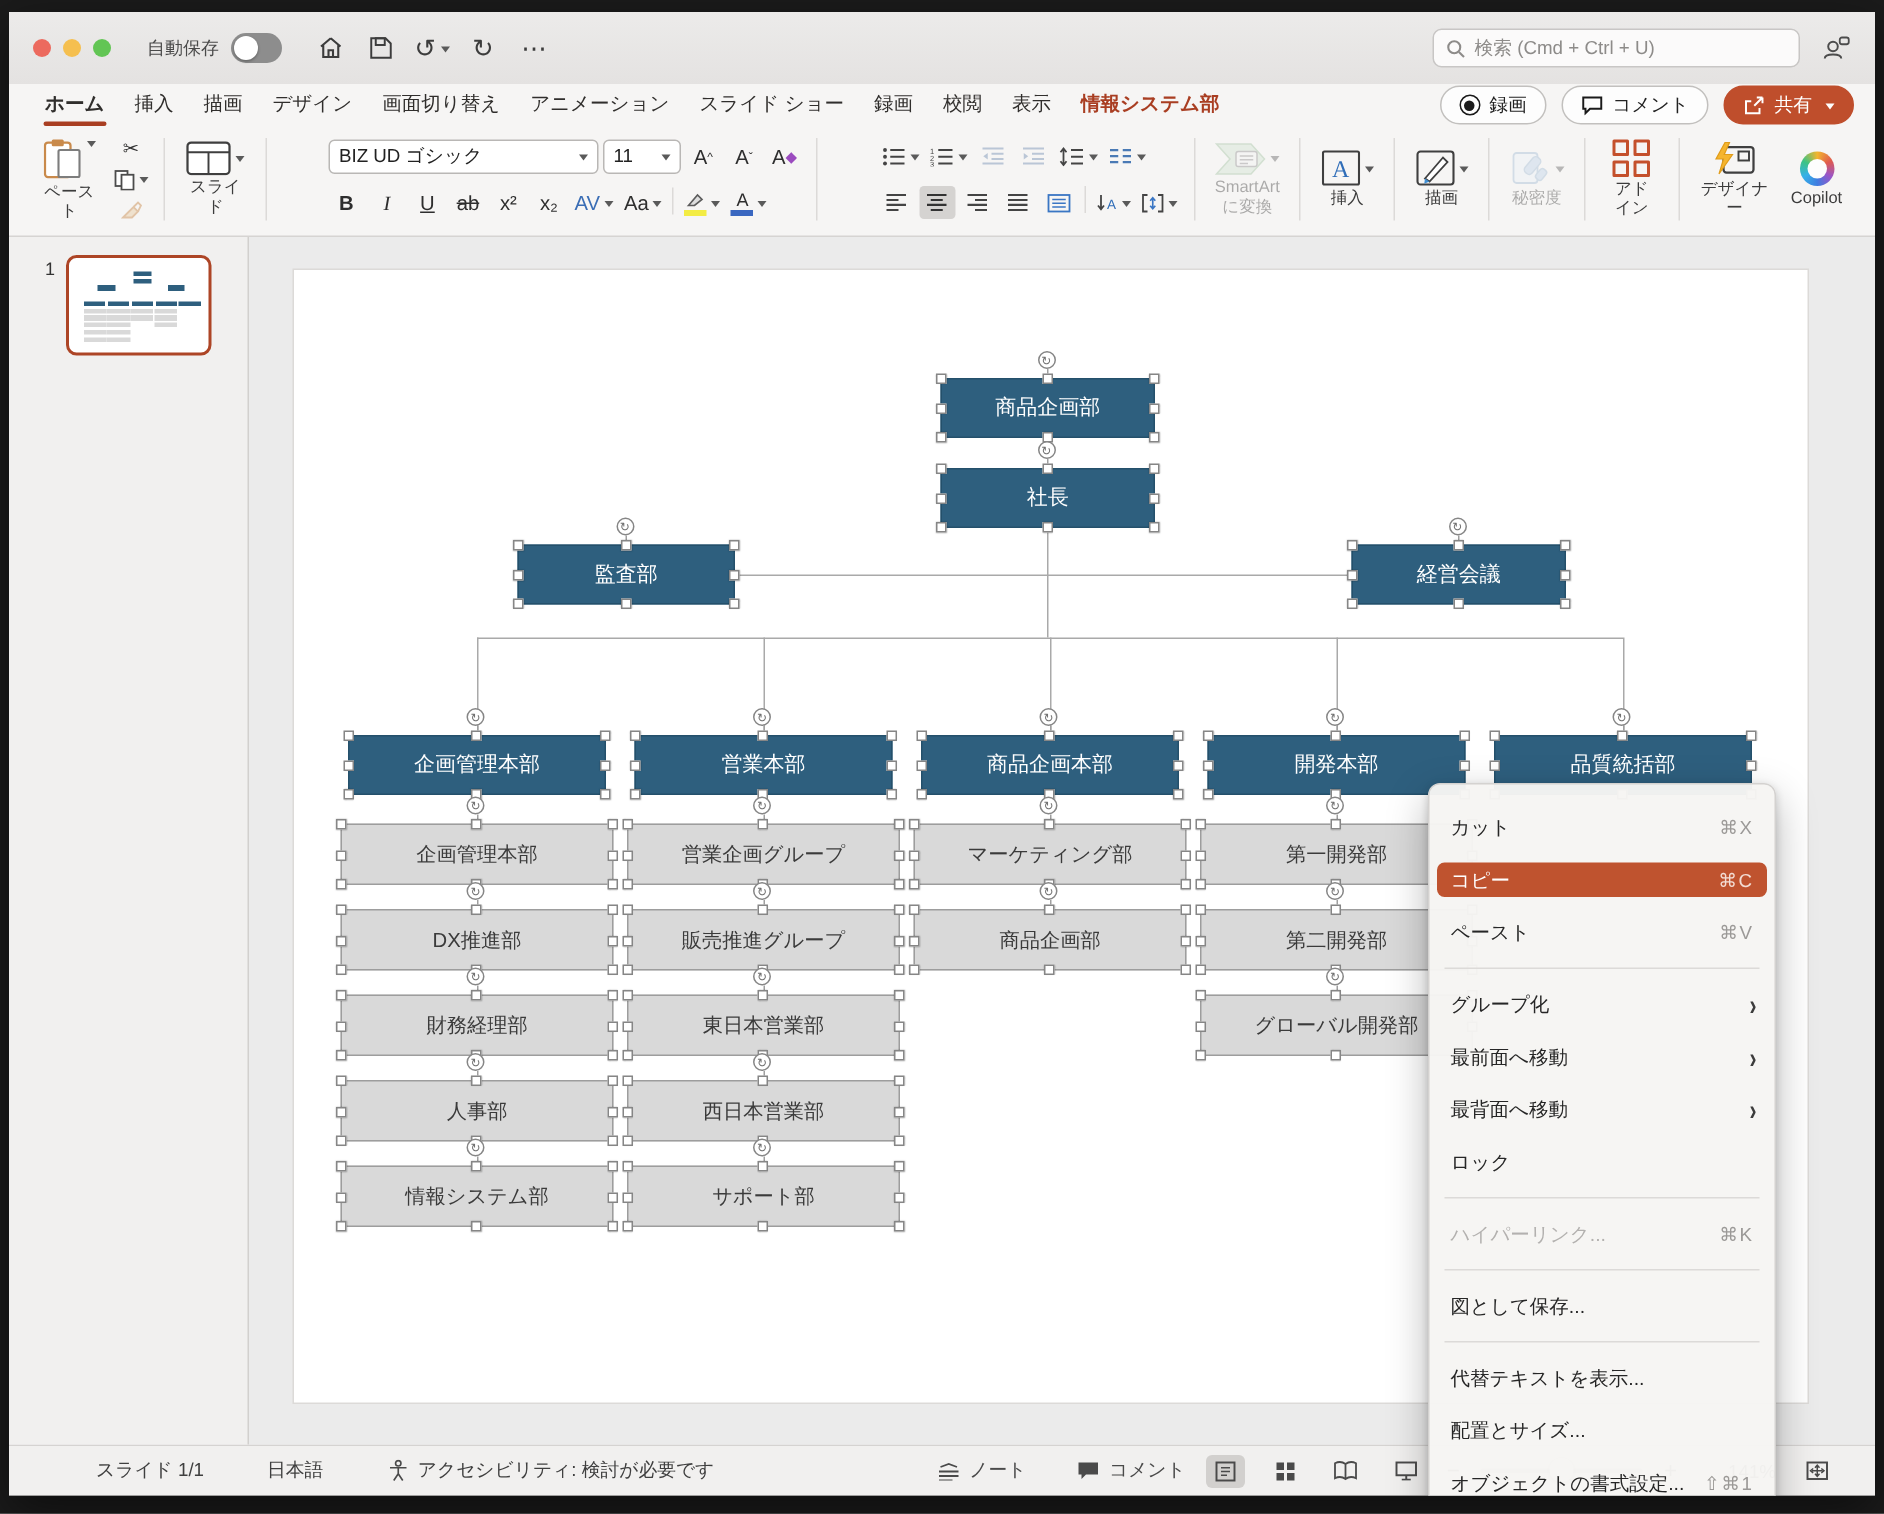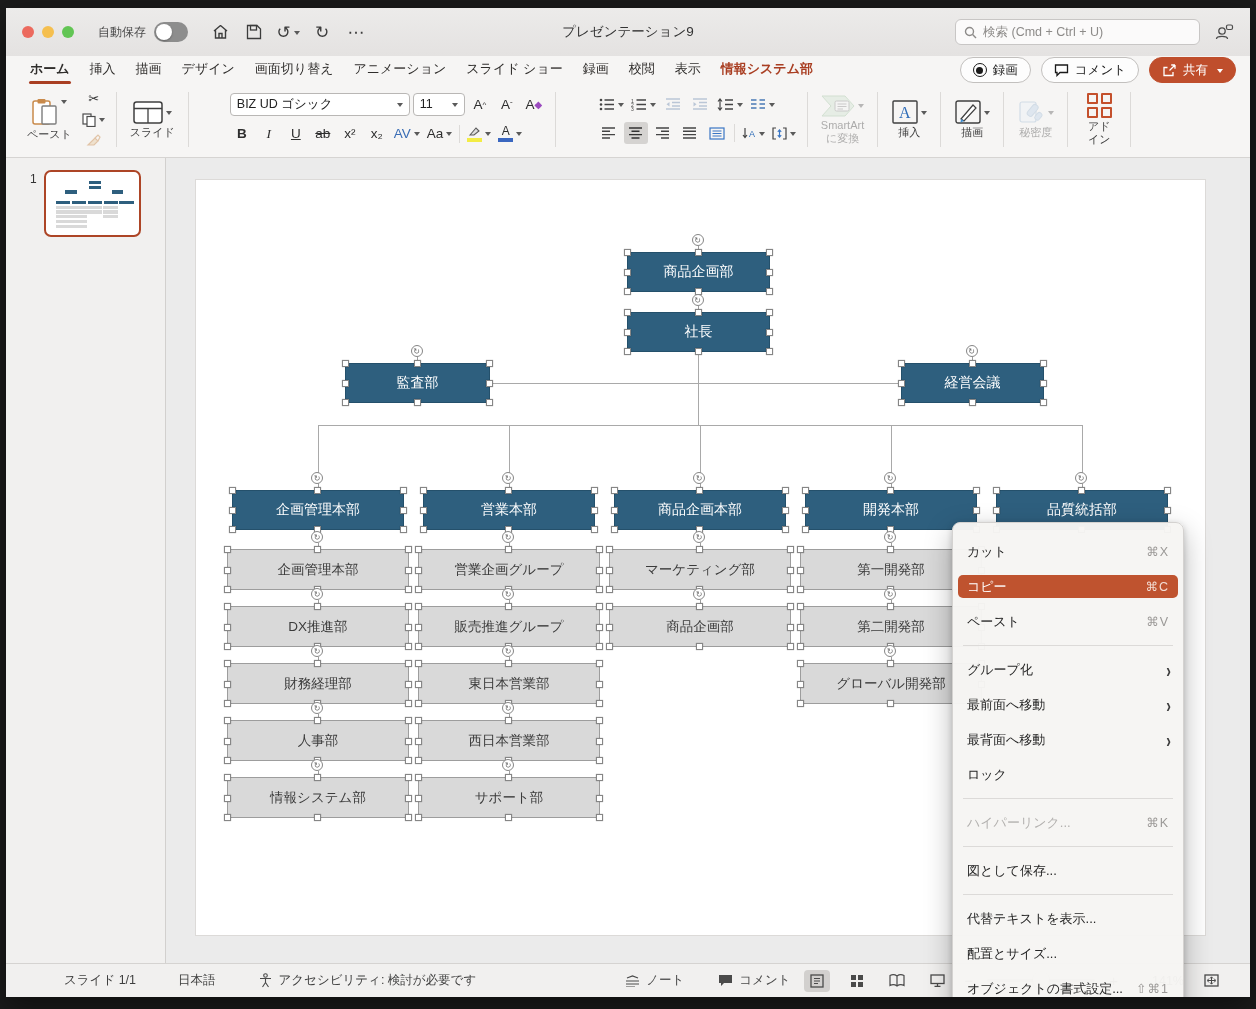--- a/index.html
+++ b/index.html
@@ -42,21 +42,21 @@
 
   
   .ribbon { height:74px; display:flex; align-items:stretch; padding:4px 10px 6px; gap:0; border-bottom:1px solid #d6d4d2; flex:0 0 auto; }
   .rgroup { display:flex; align-items:center; padding:0 7px; gap:5px; }
   .rsep { width:1px; background:#dcdad8; margin:4px 2px; }
   .bigbtn { display:flex; flex-direction:column; align-items:center; justify-content:center; gap:2px; padding:2px 4px;
     font-size:11px; color:#3c3c3c; border-radius:4px; min-width:44px; text-align:center; line-height:1.15; }
   .minicol { display:flex; flex-direction:column; justify-content:center; gap:3px; }
   .minibtn { width:26px; height:18px; display:flex; align-items:center; justify-content:center; font-size:13px; color:#333; border-radius:3px; }
   .stack2 { display:flex; flex-direction:column; justify-content:center; gap:5px; }
-  .rrow { display:flex; align-items:center; gap:3px;padding-left:32px; }
+  .rrow { display:flex; align-items:flex-end; gap:3px;padding-left:32px; }
   .combo { height:23px; border:1px solid #b9b7b5; background:#fff; border-radius:4px; display:flex; align-items:center;
     padding:0 6px; font-size:12.5px; color:#222; justify-content:space-between; }
   .fmtbtn { min-width:24px; height:22px; display:flex; align-items:center; justify-content:center; font-size:13.5px; color:#2e2e2e; border-radius:3px; padding:0 2px; }
   .fmtbtn.sel { background:#d5d3d1; }
   .fmtbtn.dis { opacity:.38; }
   .b{font-weight:bold;} .i{font-style:italic; font-family:"Liberation Serif",serif;} .u{text-decoration:underline;} .st{text-decoration:line-through;}
   .colorbar { display:flex; flex-direction:column; align-items:center; line-height:1; }
   .colorbar .bar { width:15px; height:4px; margin-top:1px; }
   .dis-g { opacity:.4; }
   .copilot-ic { width:23px; height:23px; border-radius:50%;
@@ -129,21 +129,20 @@
     </span>
     <span class="tb-icon">
       <svg width="16" height="16" viewBox="0 0 16 16">
           <path d="M1.5 1.5 H11 L14.5 5 V14.5 H1.5 Z" fill="none" stroke="#3c3c3c" stroke-width="1.3"></path>
           <rect x="4.5" y="1.5" width="6" height="4.5" fill="none" stroke="#3c3c3c" stroke-width="1.3"></rect>
         </svg>
     </span>
     <span class="tb-icon">↺<i class="chev"></i></span>
     <span class="tb-icon">↻</span>
     <span class="tb-icon">⋯</span>
-    <div class="tb-title">プレゼンテーション9</div>
     <div class="searchbox">
       <span>
         <svg width="13" height="13" viewBox="0 0 13 13">
             <circle cx="5.5" cy="5.5" r="4" fill="none" stroke="#8d8b89" stroke-width="1.4"></circle>
             <path d="M8.6 8.6 L12 12" stroke="#8d8b89" stroke-width="1.4"></path>
           </svg>
       </span>
       <span class="ph">検索 (Cmd + Ctrl + U)</span>
     </div>
     <span class="presence">
@@ -446,20 +445,36 @@
         <span class="addin-ic">
             <i></i>
             <i></i>
             <i></i>
             <i></i>
           </span>
         <span><span>アド</span><br><span>イン</span></span>
       </div>
     </div>
     <div class="rsep"></div>
+    <div class="rgroup">
+      <div class="bigbtn">
+        <span>
+          <svg width="30" height="24" viewBox="0 0 30 24">
+              <rect x="8" y="4" width="20" height="17" rx="2" fill="none" stroke="#3f3f3f" stroke-width="1.5"></rect>
+              <rect x="18" y="7" width="7" height="6" fill="none" stroke="#3f3f3f" stroke-width="1.3"></rect>
+              <path d="M9 1 L3 12 H8 L5 22 L14 9 H8.5 L12 1 Z" fill="#f5b52e" stroke="#e09c1a" stroke-width=".8"></path>
+            </svg>
+        </span>
+        <span>デザイナー</span>
+      </div>
+      <div class="bigbtn">
+        <span class="copilot-ic"></span>
+        <span>Copilot</span>
+      </div>
+    </div>
   </div>
 
   <div class="main">
     <div class="thumbs">
       <span class="thumb-num">1</span>
       <div class="thumb">
           <div id="thumb-mini">
             <div style="position: absolute; left: 39.773px; top: 6.976px; width: 11.869px; height: 3.32px; background: rgb(46, 95, 126);"></div>
             <div style="position: absolute; left: 39.773px; top: 11.956px; width: 11.869px; height: 3.32px; background: rgb(46, 95, 126);"></div>
             <div style="position: absolute; left: 16.367px; top: 16.189px; width: 12.035px; height: 3.32px; background: rgb(46, 95, 126);"></div>

